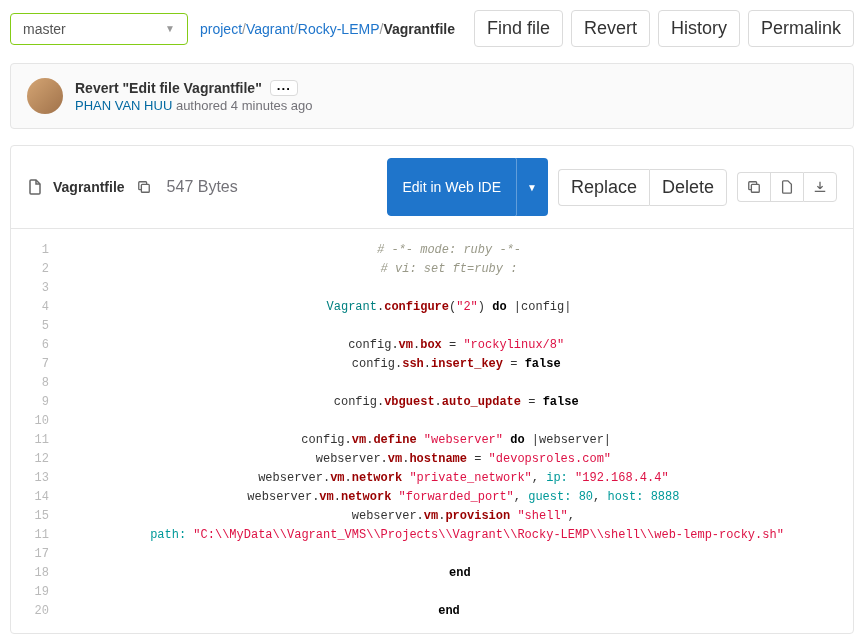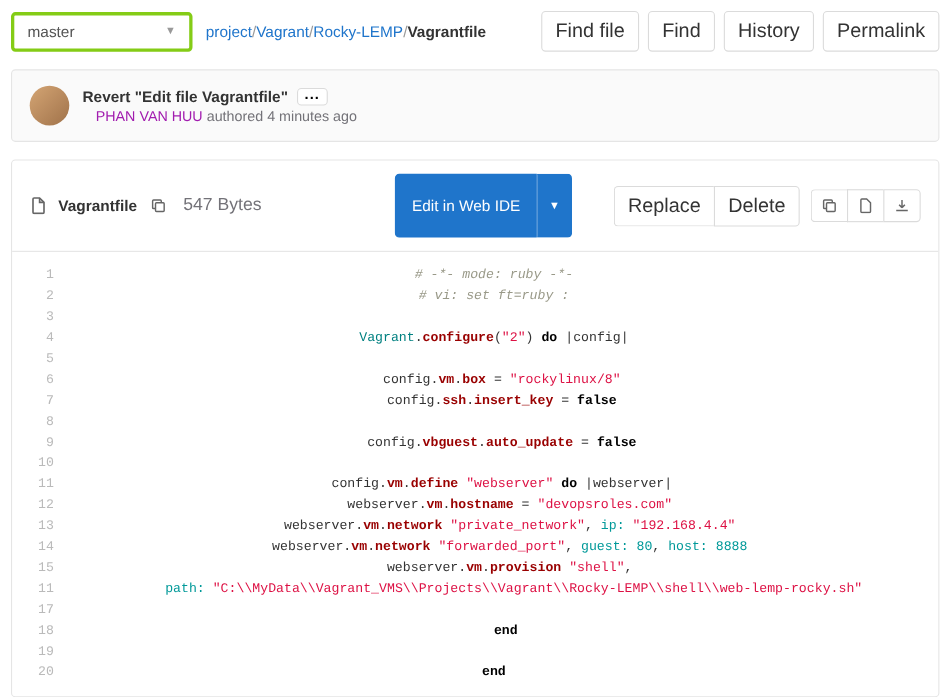--- a/index.html
+++ b/index.html
@@ -1,53 +1,53 @@
 <!DOCTYPE html>
 <html><head>
   <meta charset="utf-8">
   <style>
     * { box-sizing: border-box; margin: 0; padding: 0; }
     body { font-family: -apple-system, BlinkMacSystemFont, "Segoe UI", Helvetica, Arial, sans-serif; font-size: 14px; color: #333; background: #fff; padding: 10px; }
     
     .top-bar { display: flex; align-items: center; gap: 12px; margin-bottom: 16px; }
     
-    .branch-select { display: flex; align-items: center; justify-content: space-between; border: 3px solid #84cc16; border-radius: 4px; padding: 7px 12px; width: 165px; background: #fff; cursor: pointer; color: #555; }
+    .branch-select { display: flex; align-items: center; justify-content: space-between; border: 1px solid #84cc16; border-radius: 4px; padding: 7px 12px; width: 178px; background: #fff; cursor: pointer; color: #555; }
     .branch-select .chev { color: #999; font-size: 10px; }
     
     .breadcrumb { display: flex; align-items: center; gap: 0; color: #666; flex: 1; }
     .breadcrumb a { color: #1f75cb; text-decoration: none; }
     .breadcrumb .sep { color: #999; }
     .breadcrumb .current { font-weight: 600; color: #333; }
     
     .top-actions { display: flex; gap: 8px; }
     .btn { border: 1px solid #dbdbdb; background: #fff; border-radius: 4px; padding: 7px 12px; cursor: pointer; color: #333; font-size: 18px; }
     
     .commit-box { border: 1px solid #e5e5e5; border-radius: 4px; padding: 14px 16px; display: flex; align-items: center; gap: 12px; margin-bottom: 16px; background: #fafafa; }
     .avatar { width: 36px; height: 36px; border-radius: 50%; background: linear-gradient(135deg, #d4a574, #a0724a); flex-shrink: 0; }
     .commit-info { flex: 1; }
     .commit-title { display: flex; align-items: center; gap: 8px; }
     .commit-title .title { font-weight: 600; color: #333; }
     .ellipsis-btn { border: 1px solid #dbdbdb; border-radius: 4px; padding: 0px 6px 4px 6px; background: #fff; cursor: pointer; line-height: 10px; font-weight: bold; letter-spacing: 1px; }
     .commit-meta { color: #737278; margin-top: 2px; font-size: 13px; }
-    .commit-meta .author { color: #a21caf; margin-left: 12px; }
+    .commit-meta .author { color: #0369a1; }
     .commit-right { display: flex; align-items: center; gap: 0; }
     .sha-box { border: 1px solid #dbdbdb; border-radius: 4px 0 0 4px; padding: 7px 12px; font-family: "SFMono-Regular", Consolas, monospace; font-size: 13px; background: #fff; color: #555; }
     .copy-sha { border: 1px solid #dbdbdb; border-left: none; border-radius: 0 4px 4px 0; padding: 7px 10px; background: #fff; cursor: pointer; }
     
     .file-box { border: 1px solid #e5e5e5; border-radius: 4px; }
     .file-header { display: flex; align-items: center; padding: 12px 16px; border-bottom: 1px solid #e5e5e5; gap: 10px; }
     .file-icon { display: inline-flex; }
     .file-name { font-weight: 600; }
     .copy-path { cursor: pointer; color: #666; padding: 2px; }
     .file-size { color: #737278; font-size: 16px; margin-left: 4px; }
     .spacer { flex: 1; }
     
     .btn-primary { background: #1f75cb; color: #fff; border: 1px solid #1f75cb; border-radius: 4px 0 0 4px; padding: 20px 14px; cursor: pointer; font-size: 14px; }
     .btn-primary-dd { background: #1f75cb; color: #fff; border: 1px solid #1f75cb; border-left: 1px solid rgba(255,255,255,0.3); border-radius: 0 4px 4px 0; padding: 7px 10px; cursor: pointer; font-size: 10px; }
-    .btn-group { display: flex; margin-left: 28px; }
+    .btn-group { display: flex; }
     .btn-group .btn.first { border-radius: 4px 0 0 4px; border-right: none; }
     .btn-group .btn.last { border-radius: 0 4px 4px 0; }
     .btn-icon { border: 1px solid #dbdbdb; background: #fff; padding: 7px 9px; cursor: pointer; display: flex; align-items: center; }
     .icon-group { display: flex; }
     .icon-group .btn-icon:first-child { border-radius: 4px 0 0 4px; border-right: none; }
     .icon-group .btn-icon:nth-child(2) { border-radius: 0; border-right: none; }
     .icon-group .btn-icon:last-child { border-radius: 0 4px 4px 0; }
     
     .code-area { display: flex; font-family: "SFMono-Regular", Consolas, "Liberation Mono", Menlo, monospace; font-size: 12px; line-height: 19px; padding: 12px 0; }
     .line-numbers { text-align: right; color: #bababa; padding: 0 12px; user-select: none; min-width: 50px; }
@@ -77,21 +77,21 @@
     <a href="#">project</a>
     <span class="sep">/</span>
     <a href="#">Vagrant</a>
     <span class="sep">/</span>
     <a href="#">Rocky-LEMP</a>
     <span class="sep">/</span>
     <span class="current">Vagrantfile</span>
   </div>
   <div class="top-actions">
     <button class="btn">Find file</button>
-    <button class="btn">Find</button>
+    <button class="btn">Revert</button>
     <button class="btn">History</button>
     <button class="btn">Permalink</button>
   </div>
 </div>
 
 <div class="commit-box">
   <div class="avatar"></div>
   <div class="commit-info">
     <div class="commit-title">
       <span class="title">Revert "Edit file Vagrantfile"</span>

